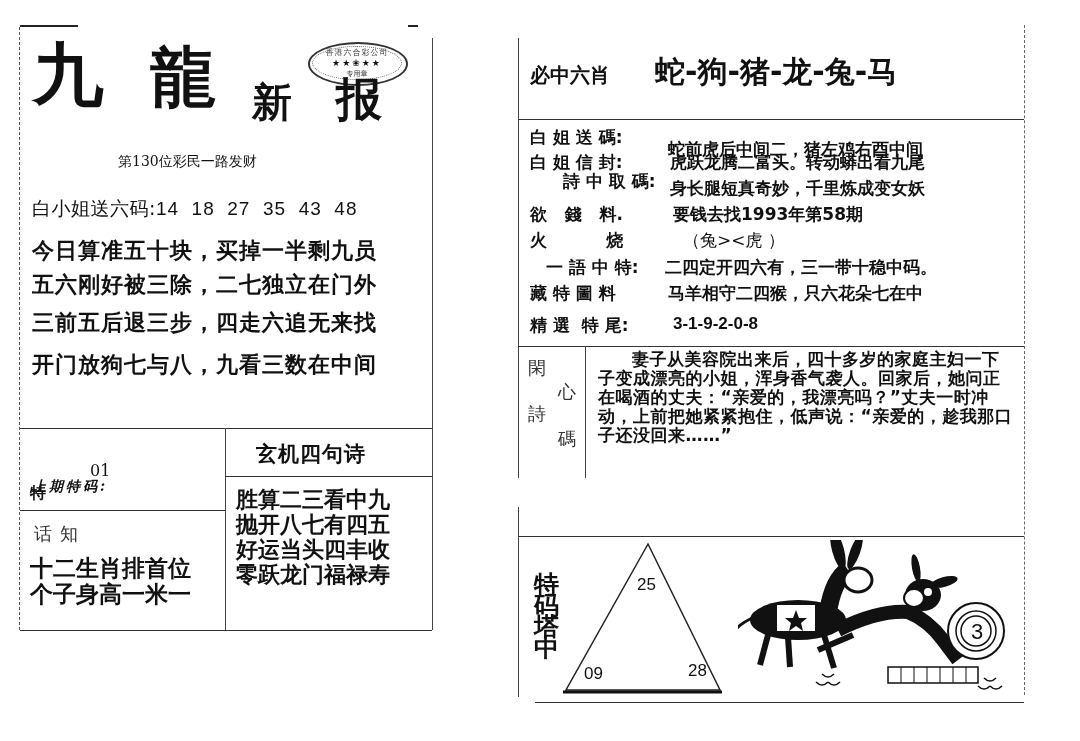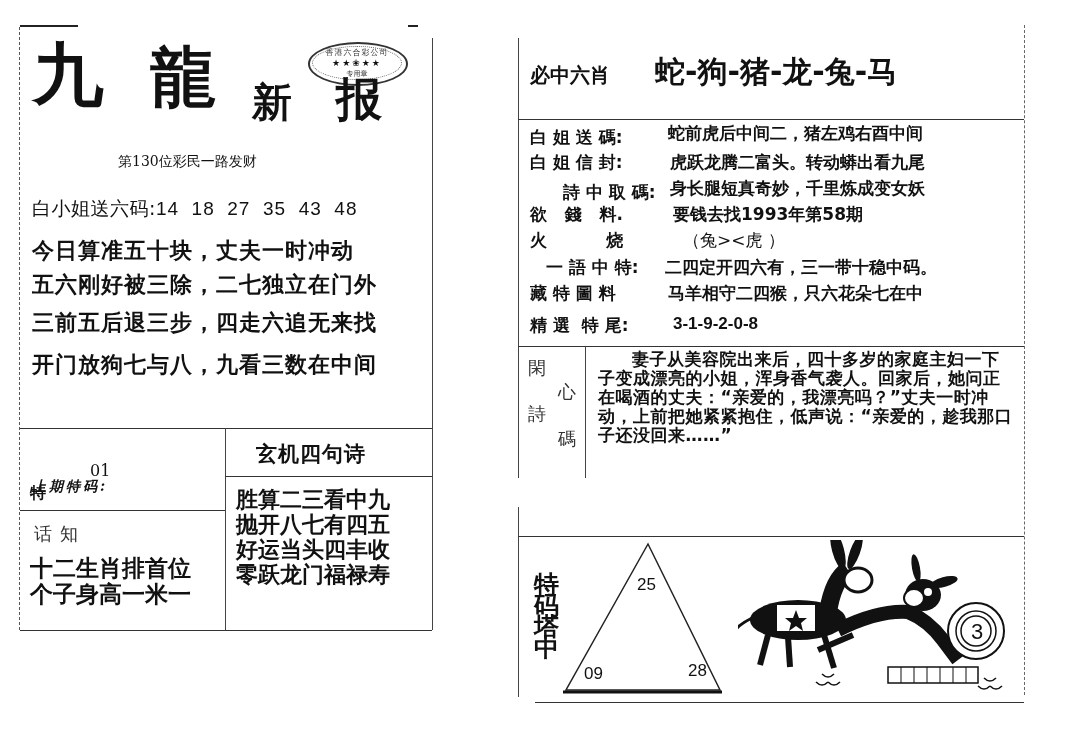--- a/index.html
+++ b/index.html
@@ -71,21 +71,21 @@
   <div class="abs stamp-sub">专用章</div>
 
   <div class="abs masthead-bao">报</div>
 
   <div class="abs subtitle">第130位彩民一路发财</div>
 
   <div class="abs six-codes">
     <span>白小姐送六码:</span><span style="font-family:'Liberation Sans',sans-serif; white-space:pre; letter-spacing:1px;">14  18  27  35  43  48</span>
   </div>
 
-  <div class="abs poem-main" style="top:236px;">今日算准五十块，丈夫一时冲动</div>
+  <div class="abs poem-main" style="top:236px;">今日算准五十块，买掉一半剩九员</div>
   <div class="abs poem-main" style="top:270px;">五六刚好被三除，二七独立在门外</div>
   <div class="abs poem-main" style="top:308px;">三前五后退三步，四走六追无来找</div>
   <div class="abs poem-main" style="top:350px;">开门放狗七与八，九看三数在中间</div>
 
   <div class="abs last-label">上期特码:</div>
   <div class="abs last-num">01</div>
   <div class="abs last-te">特</div>
 
   <div class="abs notice-label">话知</div>
   <div class="abs notice-line" style="top:557px;">十二生肖排首位</div>
@@ -106,26 +106,26 @@
   <div class="thin-h" style="left:518px; top:346px; width:506px;"></div>
   <div class="line-v" style="left:585px; top:346px; height:132px;"></div>
   <div class="line-v" style="left:518px; top:507px; height:190px;"></div>
   <div class="thin-h" style="left:518px; top:536px; width:506px;"></div>
   <div class="thin-h" style="left:535px; top:702px; width:489px;"></div>
 
   <div class="abs bizhong-label">必中六肖</div>
   <div class="abs bizhong-value">蛇-狗-猪-龙-兔-马</div>
 
   <div class="abs row-label" style="top:126px;">白 姐 送 碼:</div>
-  <div class="abs row-value" style="left:668px; top:122px;">蛇前虎后中间二，猪左鸡右酉中间</div>
+  <div class="abs row-value" style="left:668px; top:138px;">蛇前虎后中间二，猪左鸡右酉中间</div>
 
   <div class="abs row-label" style="top:151px;">白 姐 信 封:</div>
   <div class="abs row-value" style="left:670px; top:151px;">虎跃龙腾二富头。转动蟒出看九尾</div>
 
-  <div class="abs row-label" style="top:181px;padding-left:33px;">詩 中 取 碼:</div>
+  <div class="abs row-label" style="top:170px;padding-left:33px;">詩 中 取 碼:</div>
   <div class="abs row-value" style="left:670px; top:177px;">身长腿短真奇妙，千里炼成变女妖</div>
 
   <div class="abs row-label" style="top:203px;">欲   錢   料.</div>
   <div class="abs row-value" style="left:673px; top:203px;">要钱去找1993年第58期</div>
 
   <div class="abs row-label" style="top:229px;">火          烧</div>
   <div class="abs row-value" style="left:683px; top:229px; font-weight:normal; font-family:'DejaVu Serif','Liberation Serif',serif;">（兔&gt;&lt;虎 ）</div>
 
   <div class="abs row-label" style="top:256px;margin-left:16px;">一 語 中 特:</div>
   <div class="abs row-value" style="left:665px; top:256px;">二四定开四六有，三一带十稳中码。</div>

